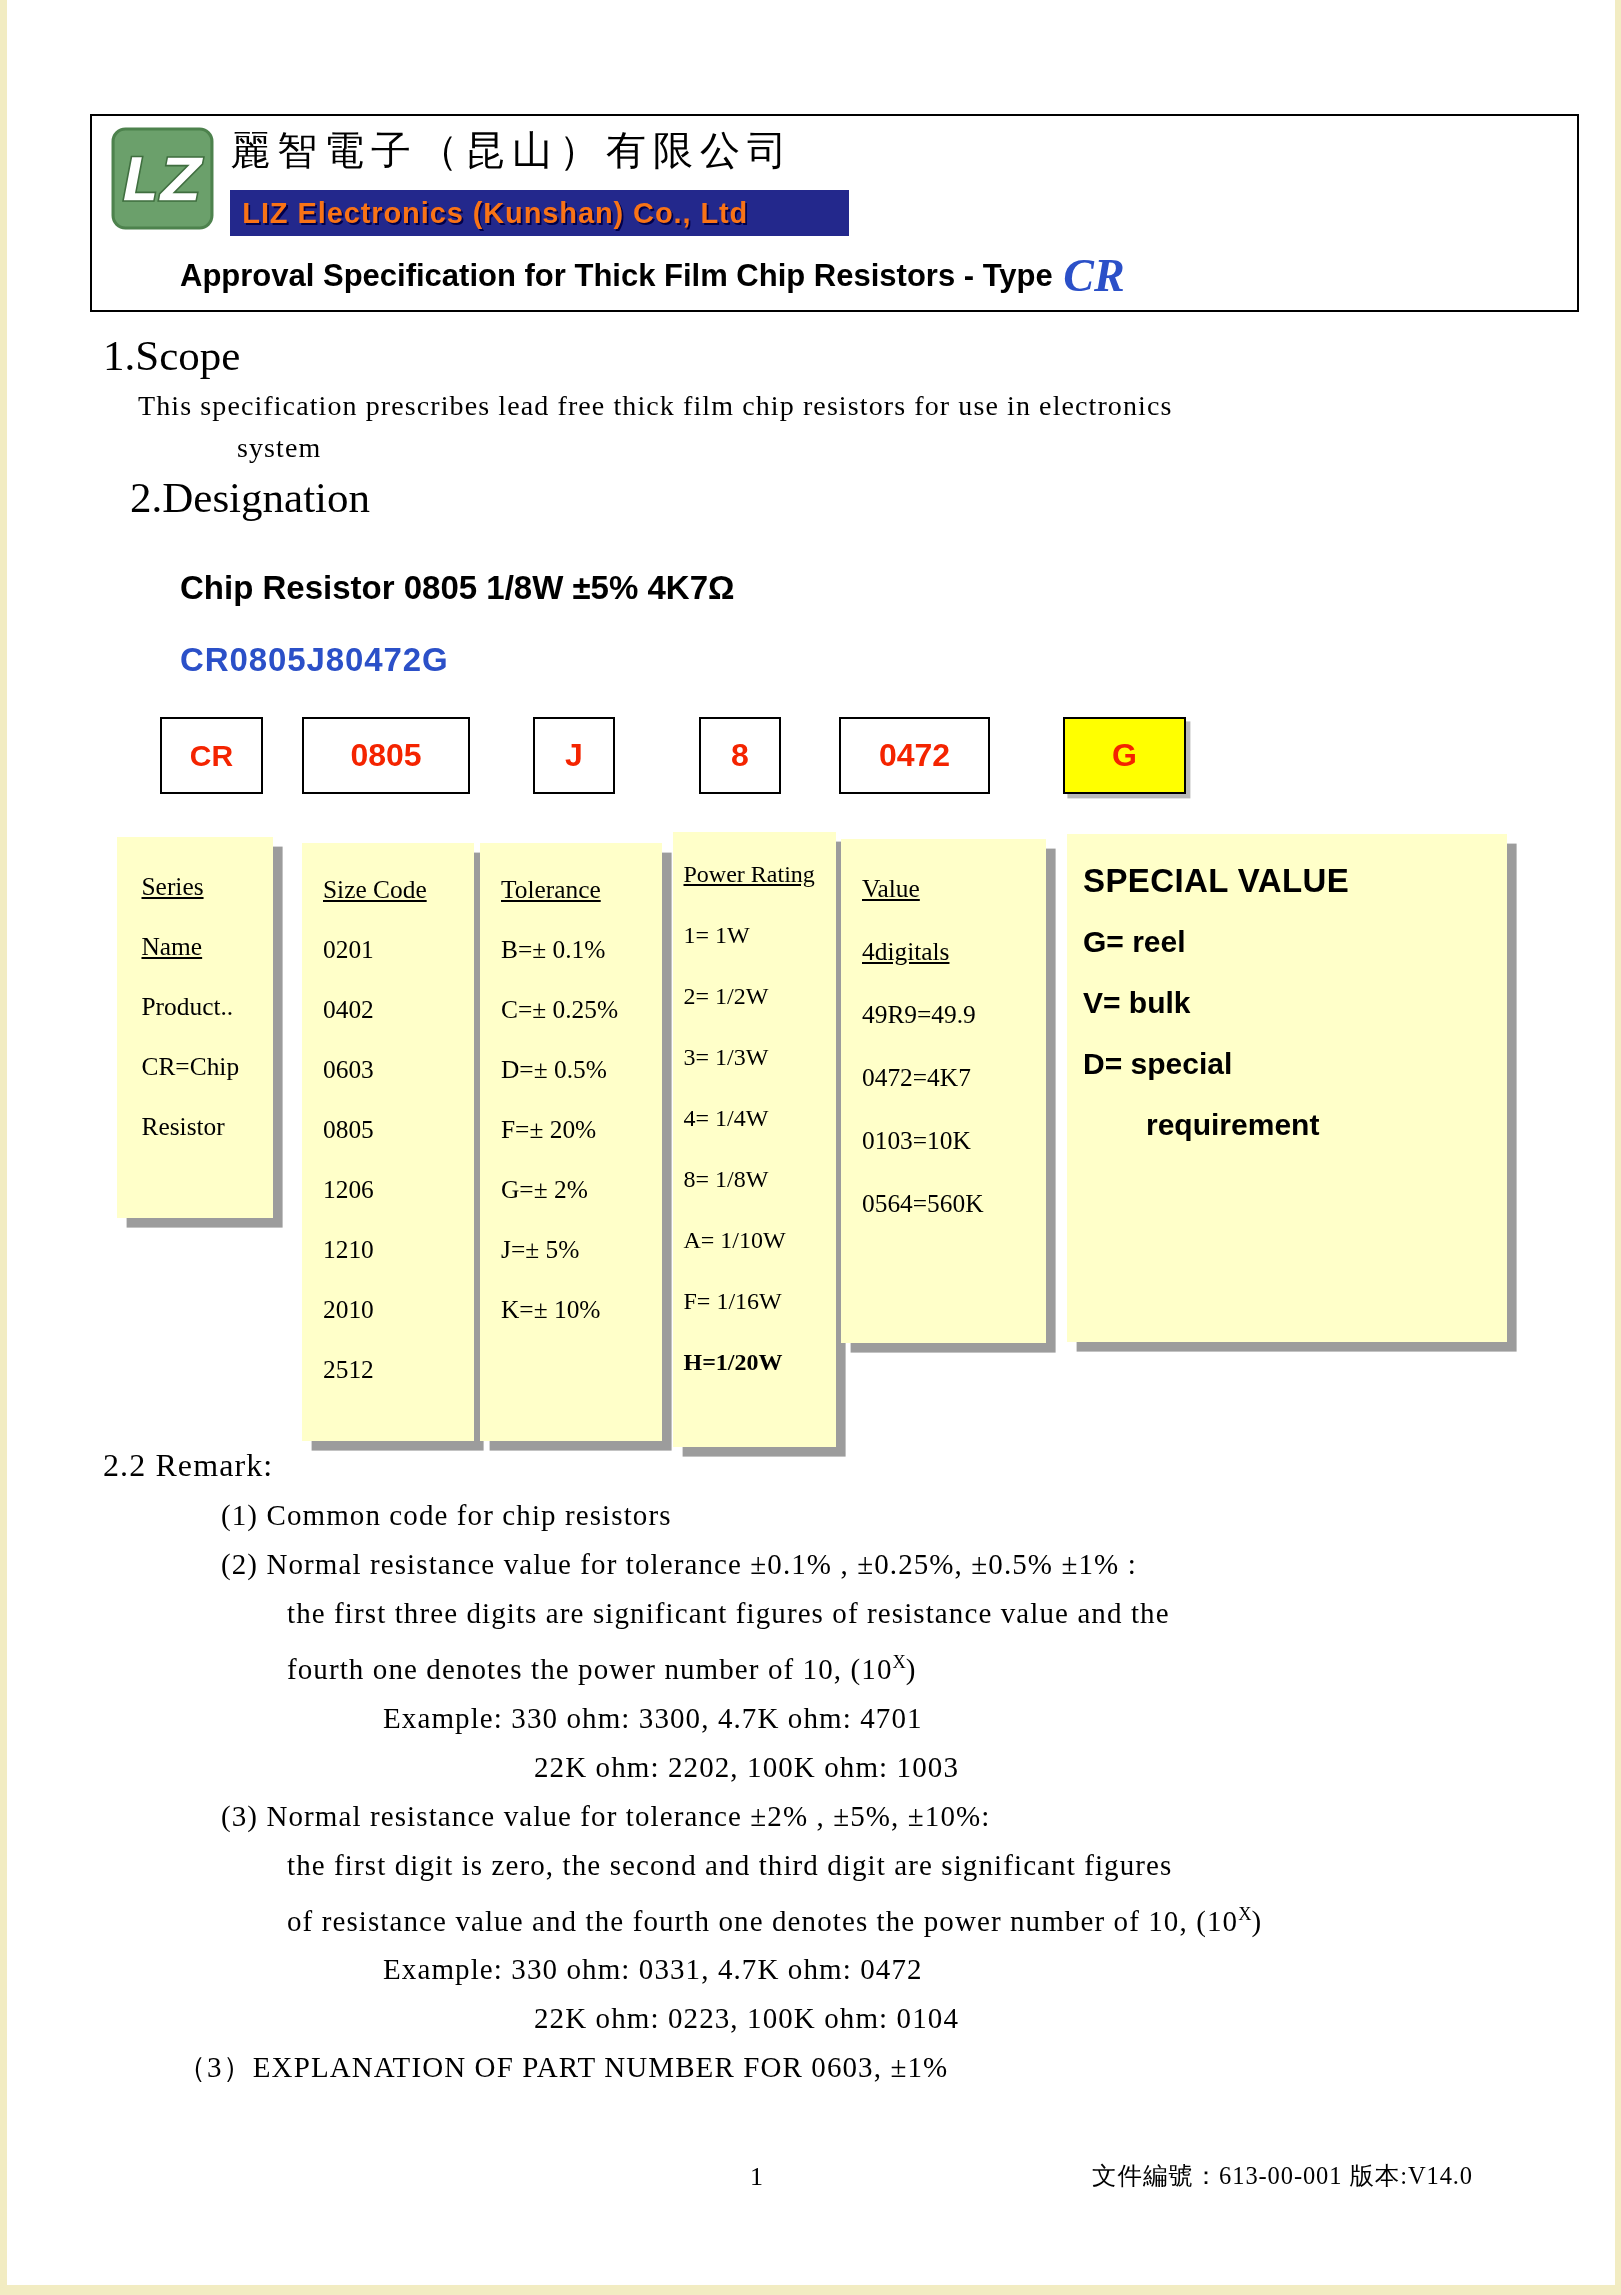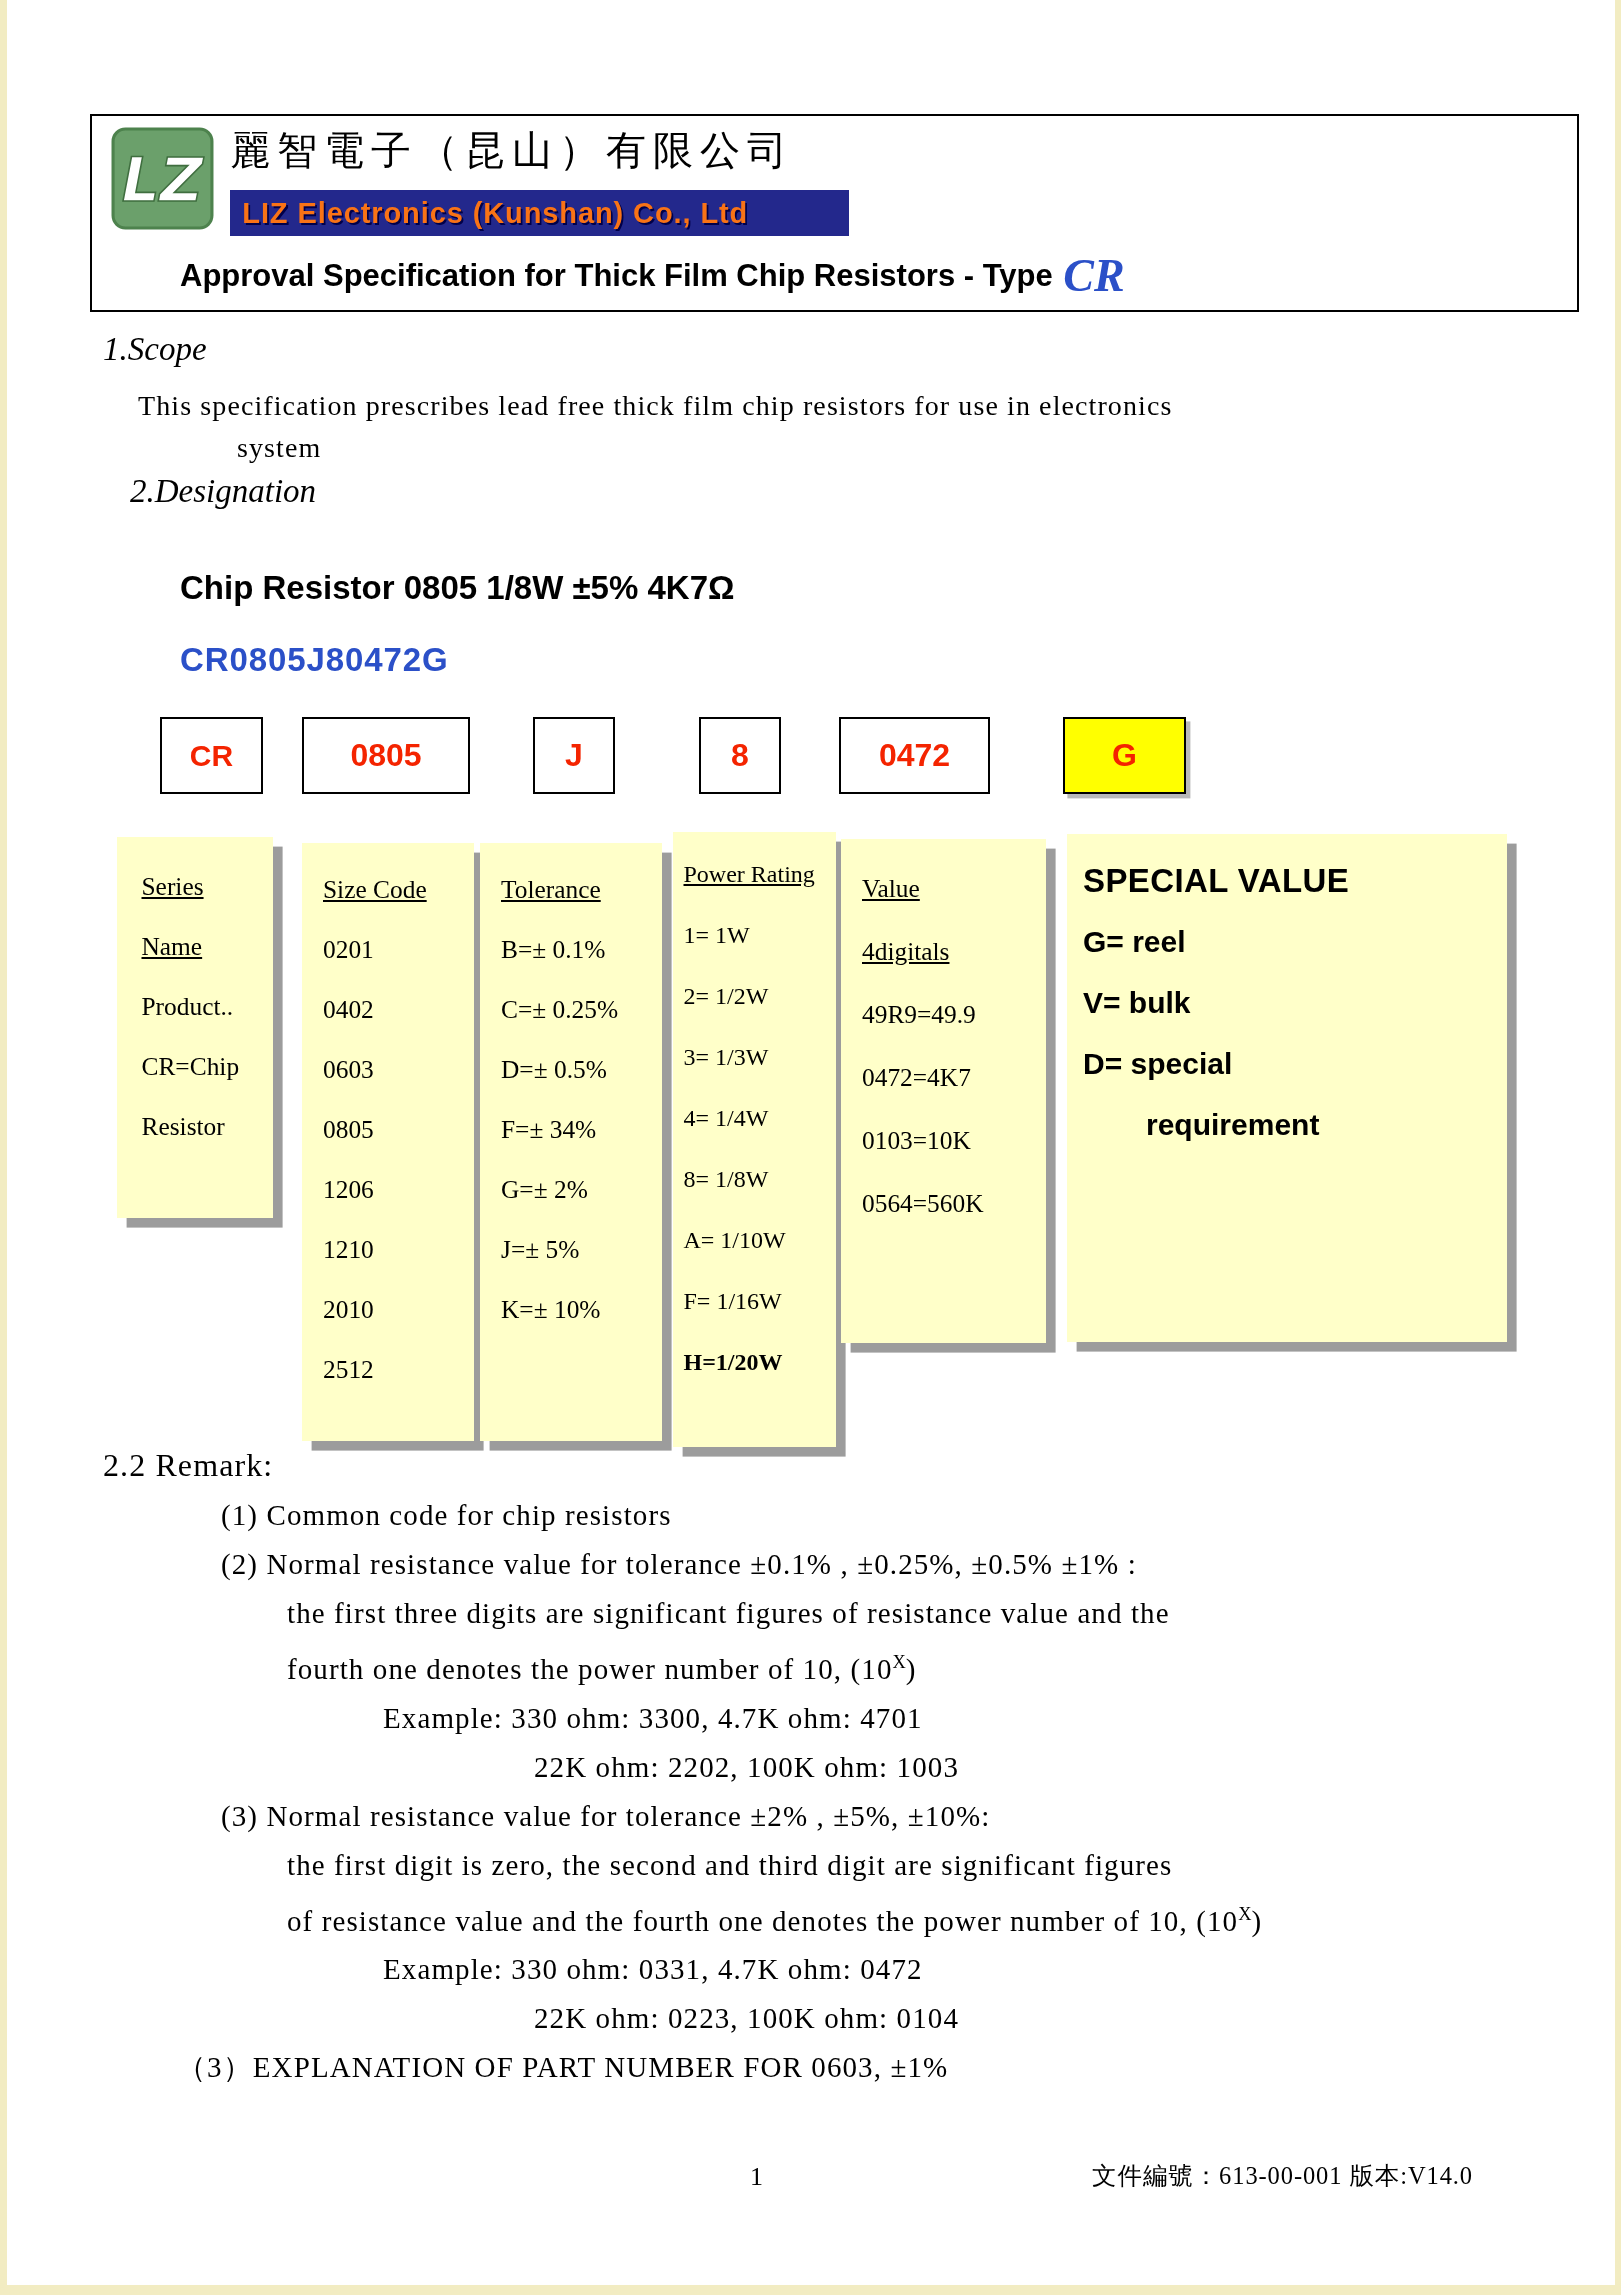--- a/index.html
+++ b/index.html
@@ -49,21 +49,21 @@
   .doc-title .type-cr {
     color: #2b50c8; font-family: "Liberation Serif", serif;
     font-style: italic; font-weight: bold; font-size: 46px;
     margin-left: 10.5px; vertical-align: -5.3px;
   }
 
   
   .section-h {
     position: absolute;
     font-family: "Liberation Serif", serif;
-    font-style: italic; font-size: 33px; font-weight: 500;
+    font-size: 43px; font-weight: 500;
     white-space: nowrap;
   }
   #scope-heading { left: 96px; top: 331px; }
   #designation-heading { left: 123px; top: 473px; }
 
   .bodytext {
     position: absolute;
     font-family: "Liberation Serif", serif;
     font-size: 28px; letter-spacing: 1.1px; white-space: nowrap;
   }
@@ -217,21 +217,21 @@
     <div class="pl">1210</div>
     <div class="pl">2010</div>
     <div class="pl">2512</div>
   </div>
 
   <div class="panel panel-tol">
     <div class="pl u">Tolerance</div>
     <div class="pl">B=± 0.1%</div>
     <div class="pl">C=± 0.25%</div>
     <div class="pl">D=± 0.5%</div>
-    <div class="pl">F=± 34%</div>
+    <div class="pl">F=± 20%</div>
     <div class="pl">G=± 2%</div>
     <div class="pl">J=± 5%</div>
     <div class="pl">K=± 10%</div>
   </div>
 
   <div class="panel panel-power">
     <div class="pl u">Power Rating</div>
     <div class="pl">1= 1W</div>
     <div class="pl">2= 1/2W</div>
     <div class="pl">3= 1/3W</div>

